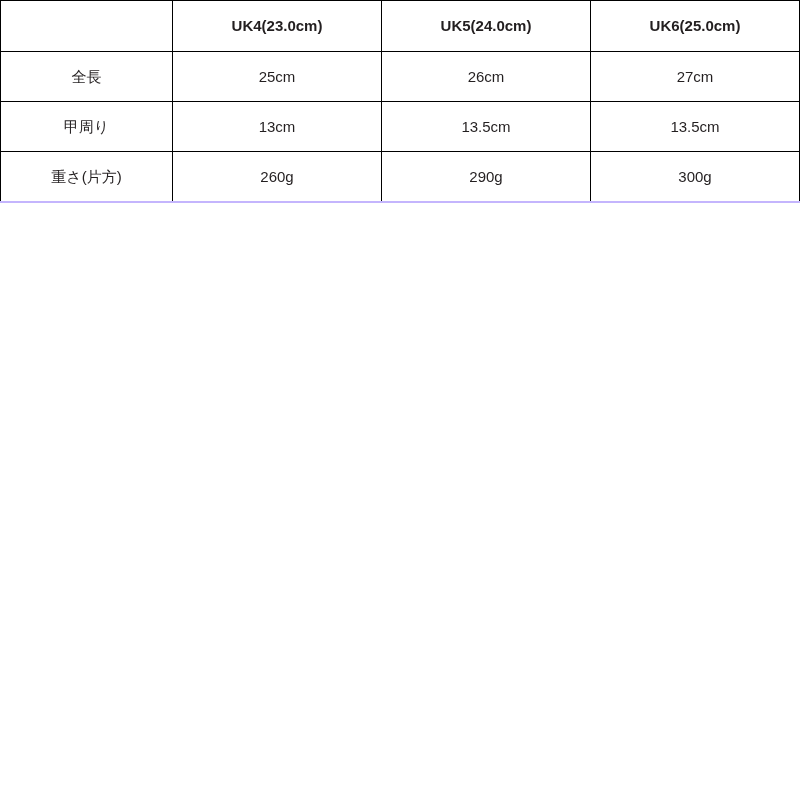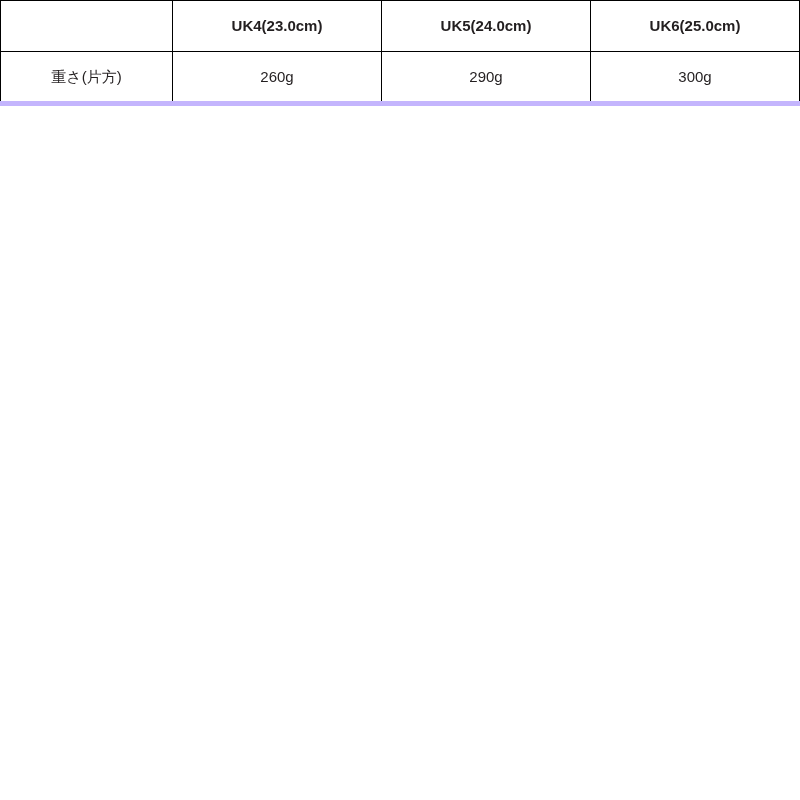--- a/index.html
+++ b/index.html
@@ -51,21 +51,21 @@
     height: 50px;
     text-align: center;
   }
   table.size-table thead th.corner-cell {
     border-left: 1px solid #000000;
   }
   table.size-table tbody td.row-label {
     font-size: 15px;
   }
   table.size-table tbody tr:last-child td {
-    border-bottom: 5px solid #c4b5fd;
+    border-bottom: 2px solid #c4b5fd;
   }
 </style>
 </head>
 <body>
 
 <div class="page">
   <table class="size-table">
     <colgroup>
       <col class="label-col">
       <col class="data-col">
@@ -75,20 +75,32 @@
     <thead>
       <tr>
         <th class="corner-cell"></th>
         <th>UK4(23.0cm)</th>
         <th>UK5(24.0cm)</th>
         <th>UK6(25.0cm)</th>
       </tr>
     </thead>
     <tbody>
       <tr>
+        <td class="row-label">全長</td>
+        <td>25cm</td>
+        <td>26cm</td>
+        <td>27cm</td>
+      </tr>
+      <tr>
+        <td class="row-label">甲周り</td>
+        <td>13cm</td>
+        <td>13.5cm</td>
+        <td>13.5cm</td>
+      </tr>
+      <tr>
         <td class="row-label">重さ(片方)</td>
         <td>260g</td>
         <td>290g</td>
         <td>300g</td>
       </tr>
     </tbody>
   </table>
 </div>
 
 </body></html>

